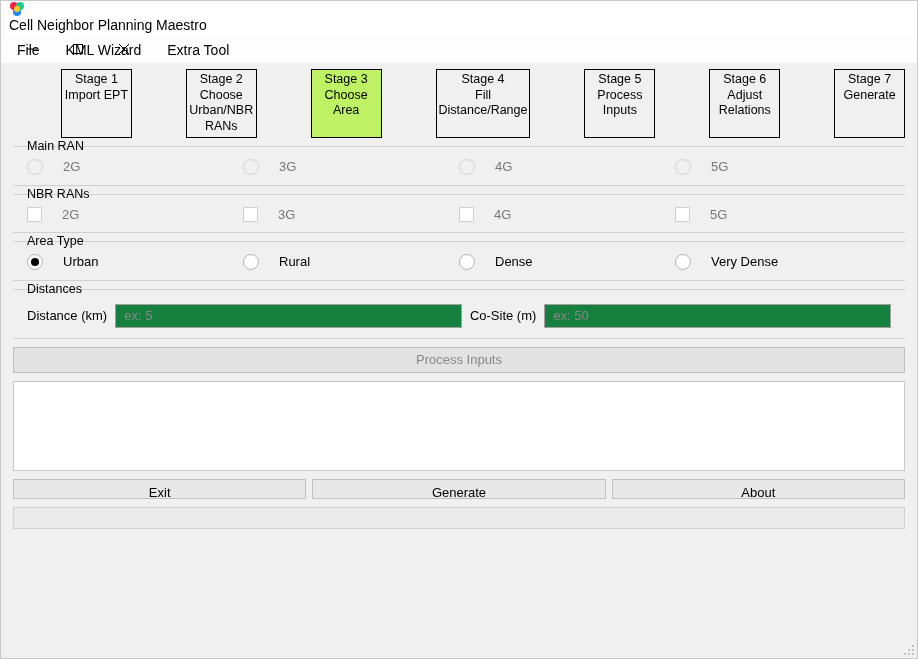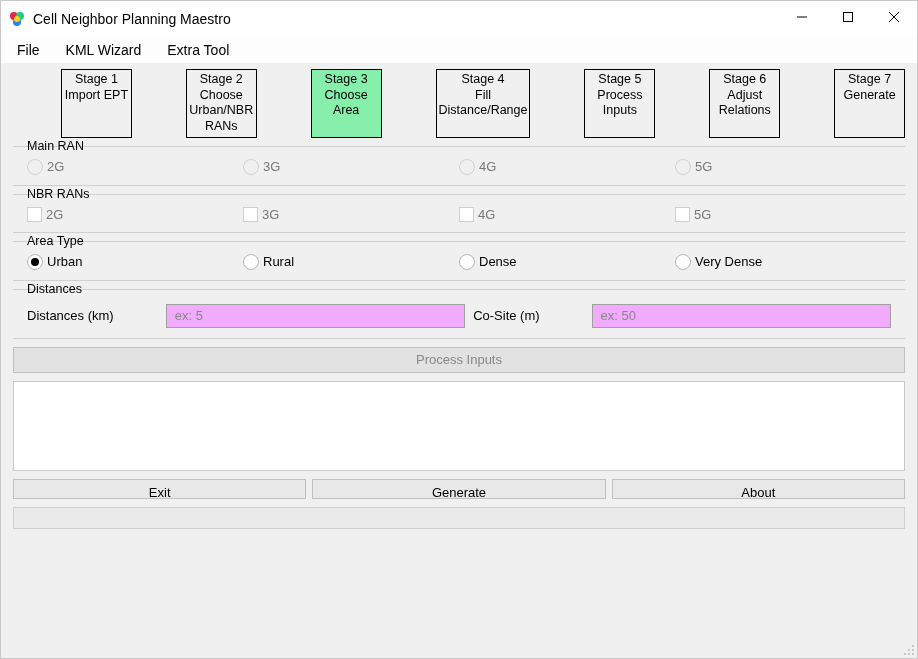--- a/index.html
+++ b/index.html
@@ -1,41 +1,41 @@
 <!DOCTYPE html>
 <html><head>
 <meta charset="utf-8">
 <style>
 * { box-sizing: border-box; margin: 0; padding: 0; }
 body { font-family: "Segoe UI", Tahoma, sans-serif; font-size: 13px; background: #fff; color: #000; user-select: none; }
 .window { width: 918px; height: 659px; border: 1px solid #c8c8c8; background: #fdfdfd; position: relative; display: flex; flex-direction: column; }
-.titlebar { height: 36px; display: flex; align-items: center; padding-left: 8px; background: #fff; }
+.titlebar { height: 36px; display: flex; align-items: flex-start; padding-left: 8px; background: #fff; flex-direction: column; }
 .app-icon { width: 16px; height: 16px; margin-right: 8px; }
 .title-text { font-size: 14px; flex: 1; }
 .win-controls { display: flex; height: 100%; }
 .win-btn { width: 46px; height: 32px; display: flex; align-items: center; justify-content: center; }
 .menubar { height: 26px; display: flex; align-items: center; padding-left: 12px; gap: 18px; font-size: 14px; }
 .menubar-item { padding: 2px 4px; }
 .content { flex: 1; padding: 6px 12px 10px 12px; display: flex; flex-direction: column; gap: 8px; background: #f0f0f0; }
 .stages { display: flex; gap: 6px; }
 .stage-btn { flex: 1; border: 1px solid #000; background: #f0f0f0; text-align: center; padding: 2px 2px; font-size: 12.5px; line-height: 1.25; cursor: default; margin-left: 48px; }
-.stage-btn.active { background: #86efac; color: #000; }
+.stage-btn.active { background: #bef264; color: #000; }
 .stage-btn .s-line { display: block; }
 .group { position: relative; }
 .group-label { position: absolute; top: -7px; left: 10px; padding: 0 4px; font-size: 12.5px; z-index: 1; }
 .group-box { border-top: 1px solid #d0d0d0; border-bottom: 1px solid #d0d0d0; padding: 12px 14px 10px 14px; display: flex; }
-.opt-col { flex: 1; display: flex; align-items: center; gap: 4px; color: #777; }
+.opt-col { flex: 1; display: flex; align-items: center; gap: 20px; color: #777; }
 .opt-col.enabled { color: #000; }
 .radio-shape { width: 16px; height: 16px; border: 1px solid #b5b5b5; border-radius: 50%; background: #fff; position: relative; }
 .radio-shape.disabled { border-color: #d0d0d0; background: #f0f0f0; }
 .radio-shape.filled::after { content: ""; position: absolute; top: 3px; left: 3px; width: 8px; height: 8px; border-radius: 50%; background: #000; }
 .check-shape { width: 15px; height: 15px; border: 1px solid #d0d0d0; background: #fff; }
 .dist-box { border-top: 1px solid #d0d0d0; border-bottom: 1px solid #d0d0d0; padding: 14px 14px 10px 14px; display: flex; align-items: center; gap: 8px; }
 .dist-box label { font-size: 13px; white-space: nowrap; }
-input.text-in { flex: 1; border: 1px solid #a0a0a0; height: 24px; padding: 0 8px; font-size: 13px; background: #f0abfc; outline: none; margin-left: 44px; }
+input.text-in { flex: 1; border: 1px solid #a0a0a0; height: 24px; padding: 0 8px; font-size: 13px; background: #15803d; outline: none; }
 input.text-in::placeholder { color: #888; font-style: normal; }
 .big-btn { width: 100%; height: 26px; border: 1px solid #c0c0c0; background: #e2e2e2; color: #888; text-align: center; line-height: 24px; font-size: 13px; }
 .big-btn.enabled { color: #000; background: #e8e8e8; }
 .log-area { border: 1px solid #c8c8c8; background: #fff; height: 90px; }
 .bottom-row { display: flex; gap: 6px; }
 .bottom-row .big-btn { flex: 1; height: 20px; line-height: 26px; }
 .status-strip { border: 1px solid #d0d0d0; background: #eaeaea; height: 22px; }
 .resize-grip { position: absolute; right: 2px; bottom: 2px; width: 14px; height: 14px; opacity: 0.55; }
 </style>
 </head>
@@ -174,21 +174,21 @@
         <div class="opt-col enabled">
             <span class="radio-shape"></span>
             <span>Very Dense</span>
           </div>
       </div>
     </div>
 
     <div class="group">
       <span class="group-label">Distances</span>
       <div class="dist-box">
-        <label>Distances (km)</label>
+        <label>Distance (km)</label>
         <input class="text-in" type="text" placeholder="ex: 5" style="">
         <label>Co-Site (m)</label>
         <input class="text-in" type="text" placeholder="ex: 50" style="">
       </div>
     </div>
 
     <div class="big-btn">Process Inputs</div>
 
     <div class="log-area"></div>
 

